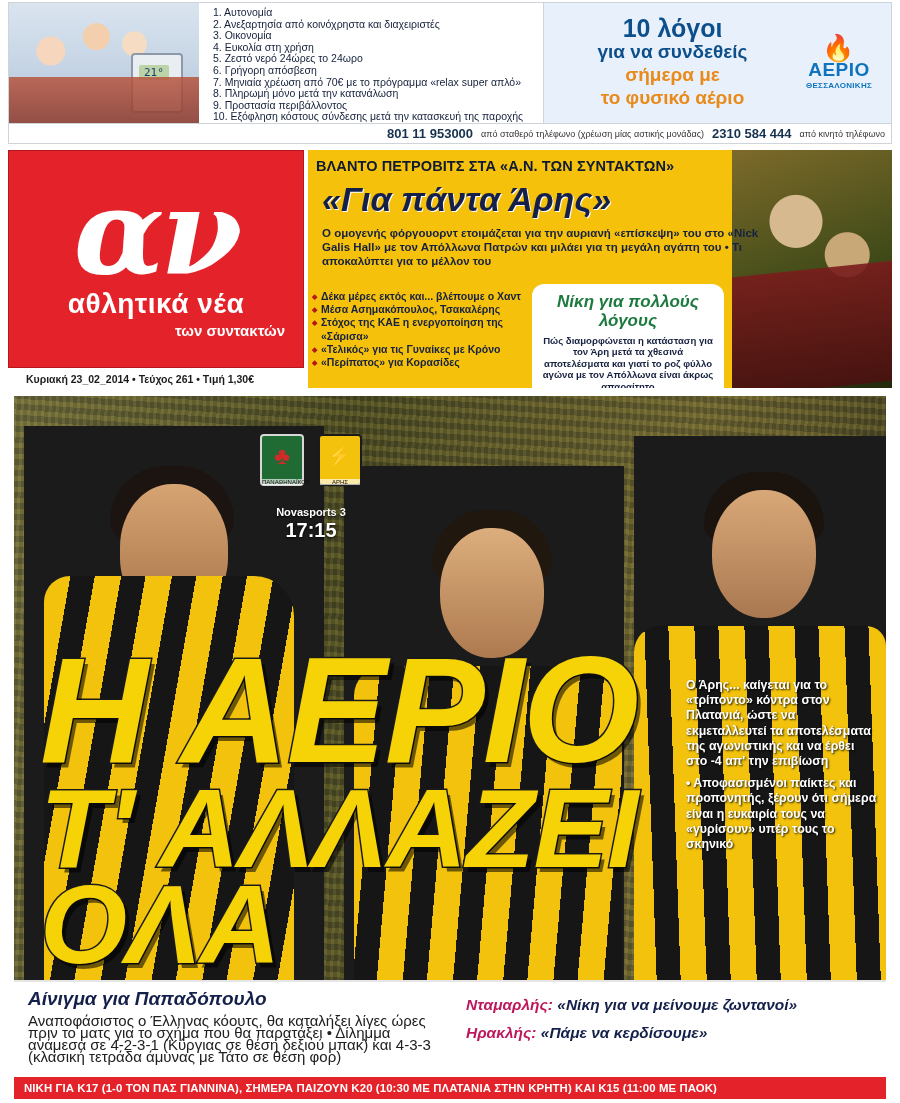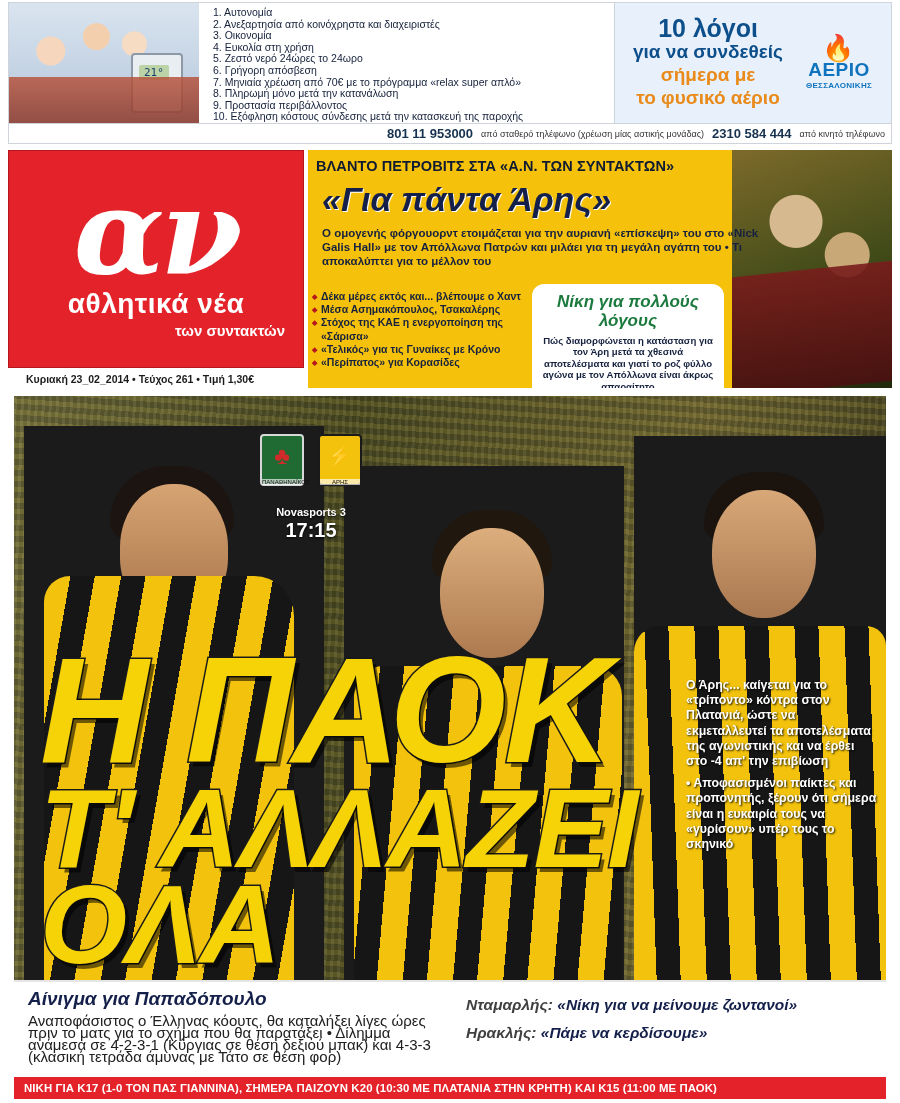--- a/index.html
+++ b/index.html
@@ -40,21 +40,21 @@
     content:"21°"; position:absolute; left:6px; top:10px;
     font-size:11px; color:#17406b; font-family:"DejaVu Sans Mono", monospace;
     background:#bcd3a8; padding:1px 5px; border-radius:2px;
   }
   .ad-list {
     flex: 1; padding: 4px 10px 0 14px;
     font-size: 10.5px; line-height: 11.6px; color: #14203a;
   }
   .ad-list li { list-style: none; white-space: nowrap; }
   .ad-right {
-    width: 277px; background: #e8f1fb; border-left: 1px solid #cfd4da;
+    width: 348px; background: #e8f1fb; border-left: 1px solid #cfd4da;
     display: flex; align-items: center; position: relative;
   }
   .ad-slogan {
     flex: 1; text-align: center; color: #0d4f8b;
     font-size: 19px; line-height: 23px; font-weight: bold;
     padding-left: 6px;
   }
   .ad-slogan .big { font-size: 25px; }
   .ad-slogan .or { color: #e98a1a; }
   .ad-logo {
@@ -273,21 +273,21 @@
     font-size: 19px; font-weight: bold; font-style: italic; color:#14204a;
   }
   .bs-body {
     margin-top: 5px; font-size: 15px; line-height: 12px; color:#202020;
   }
   .bs-right { position:absolute; left: 452px; top: 14px; width: 404px; }
   .bs-quote {
     font-size: 15.5px; font-weight: bold; font-style: italic; color:#14204a;
     margin-bottom: 10px;
   }
-  .bs-quote b.name { color: #404040; }
+  .bs-quote b.name { color: #be185d; }
 
   
   .ticker {
     position: absolute; left: 14px; bottom: 4px; width: 872px; height: 22px;
     background: #e4222a; color: #ffffff;
     font-size: 11.4px; font-weight: bold;
     display: flex; align-items: center; padding-left: 10px;
     letter-spacing: .1px;
   }
   .watermark {
@@ -395,21 +395,21 @@
         </div>
         <div class="crest crest-aris">
           <span class="lbl">ΑΡΗΣ</span>
         </div>
       </div>
       <div class="tv-channel">Novasports 3</div>
       <div class="tv-time">17:15</div>
     </div>
 
     <div class="headline">
-      <div class="l1">Η ΠΑΟΚ</div>
+      <div class="l1">Η ΑΕΡΙΟ</div>
       <div class="l2">Τ' ΑΛΛΑΖΕΙ ΟΛΑ</div>
     </div>
 
     <div class="side-col">
       <p>Ο Άρης... καίγεται για το «τρίποντο» κόντρα στον Πλατανιά, ώστε να εκμεταλλευτεί τα αποτελέσματα της αγωνιστικής και να έρθει στο -4 απ' την επιβίωση</p>
       <p>• Αποφασισμένοι παίκτες και προπονητής, ξέρουν ότι σήμερα είναι η ευκαιρία τους να «γυρίσουν» υπέρ τους το σκηνικό</p>
     </div>
 
     <div class="watermark">Digitized for</div>
 

